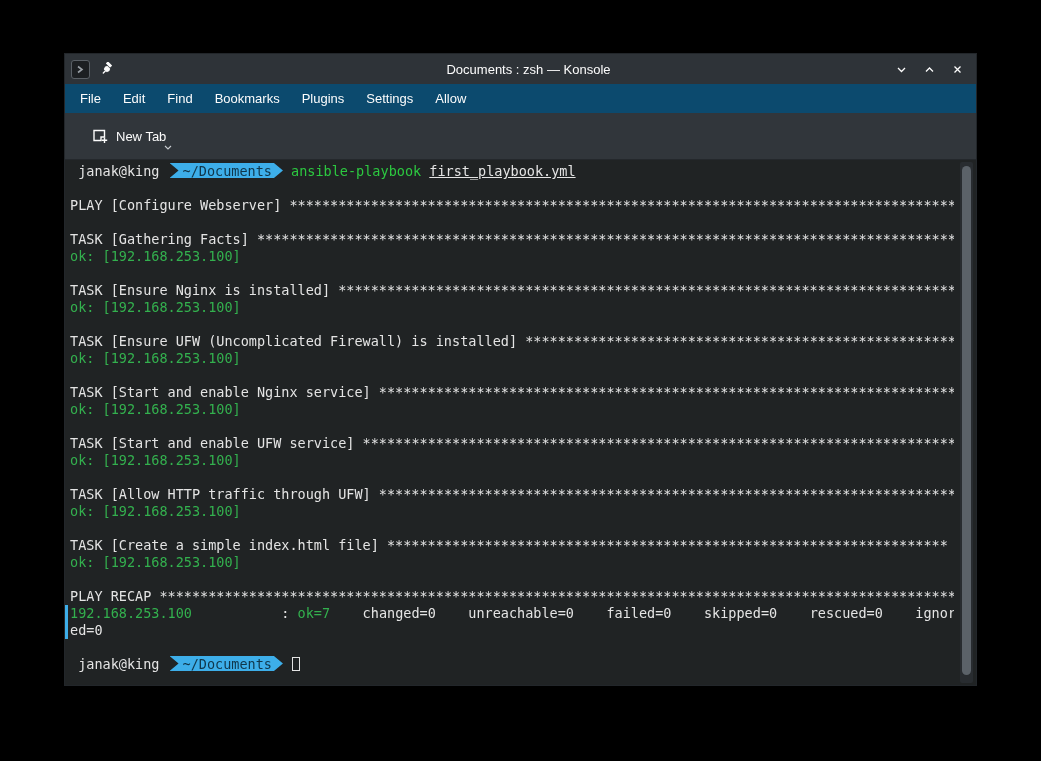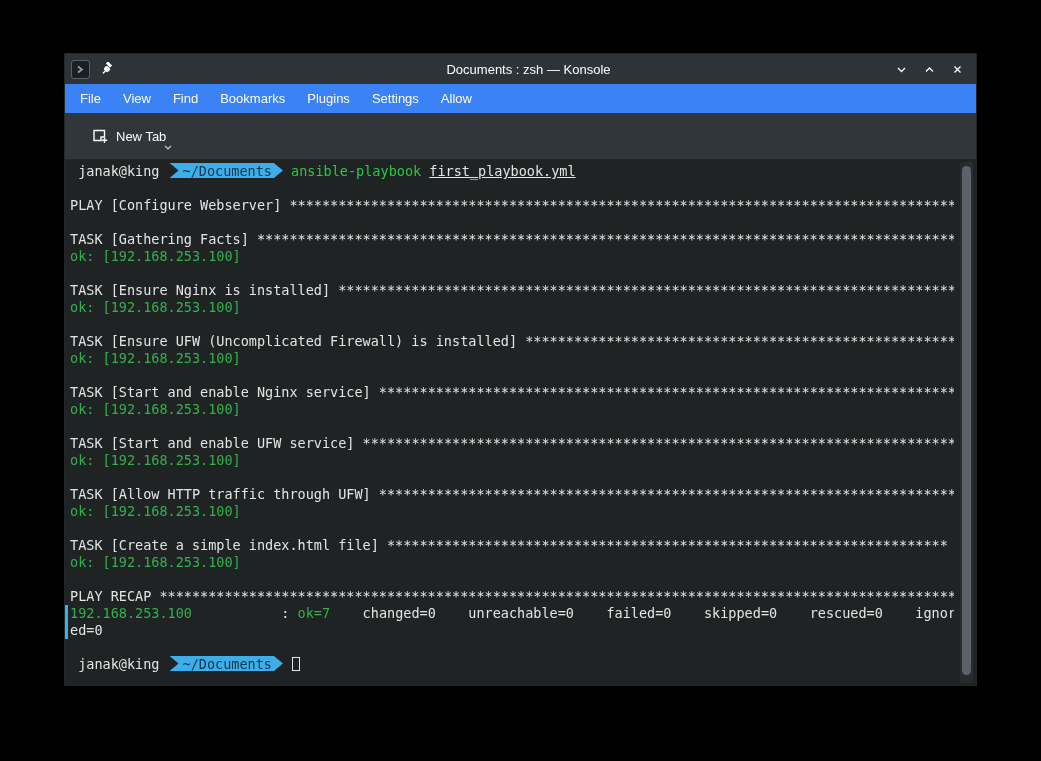--- a/index.html
+++ b/index.html
@@ -15,21 +15,21 @@
   .titlebar{height:30px;background:#2e3338;display:flex;align-items:center;position:relative;flex:0 0 auto;}
   .titlebar-left{display:flex;align-items:center;gap:8px;padding-left:6px;z-index:2;}
   .app-icon{width:19px;height:19px;background:#1c1f22;border:1px solid #5a6066;border-radius:3px;
     display:flex;align-items:center;justify-content:center;}
   .app-icon svg{display:block;}
   .pin-btn{width:18px;height:18px;display:flex;align-items:center;justify-content:center;cursor:default;}
   .tb-title{position:absolute;left:0;right:0;text-align:center;font-size:13px;color:#fcfcfc;margin-left:16px;}
   .titlebar-right{margin-left:auto;display:flex;align-items:center;gap:10px;padding-right:10px;z-index:2;}
   .win-btn{width:18px;height:18px;display:flex;align-items:center;justify-content:center;cursor:default;}
   
-  .menubar{height:29px;display:flex;align-items:center;padding-left:4px;flex:0 0 auto;background:#3b82f6;}
+  .menubar{height:29px;display:flex;align-items:center;padding-left:4px;flex:0 0 auto;background:#0c4a6e;}
   .menu-item{padding:4px 11px;font-size:13px;color:#fcfcfc;cursor:default;}
   
   .toolbar{height:46px;display:flex;align-items:center;padding:0 18px;flex:0 0 auto;background:#31363b;}
   .tool-btn{display:flex;align-items:center;gap:7px;font-size:13px;color:#fcfcfc;
     padding:7px 9px;border-radius:3px;position:relative;cursor:default;}
   .tool-btn .sub-chevron{position:absolute;right:3px;bottom:1px;}
   .tool-btn.disabled{color:#70767c;}
   .tool-btn.disabled svg{opacity:.45;}
   .toolbar-spacer{flex:1;}
   .tool-right{display:flex;align-items:center;gap:14px;}
@@ -93,21 +93,21 @@
       <div class="win-btn">
         <svg width="13" height="13" viewBox="0 0 13 13">
             <path d="M3.5 3.5 L9.5 9.5 M9.5 3.5 L3.5 9.5" stroke="#fcfcfc" stroke-width="1.3"></path>
           </svg>
       </div>
     </div>
   </div>
 
   <div class="menubar">
     <div class="menu-item">File</div>
-    <div class="menu-item">View</div>
+    <div class="menu-item">Edit</div>
     <div class="menu-item">Find</div>
     <div class="menu-item">Bookmarks</div>
     <div class="menu-item">Plugins</div>
     <div class="menu-item">Settings</div>
     <div class="menu-item">Allow</div>
   </div>
 
   <div class="toolbar">
     <div class="tool-btn">
       <svg width="17" height="16" viewBox="0 0 17 16">

